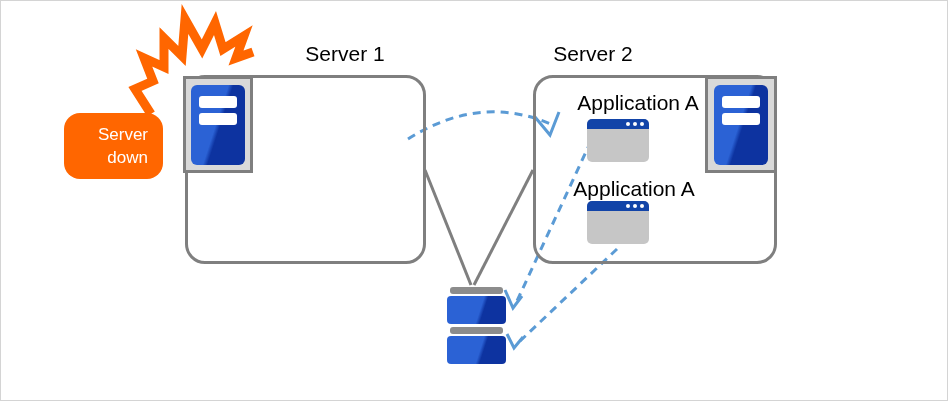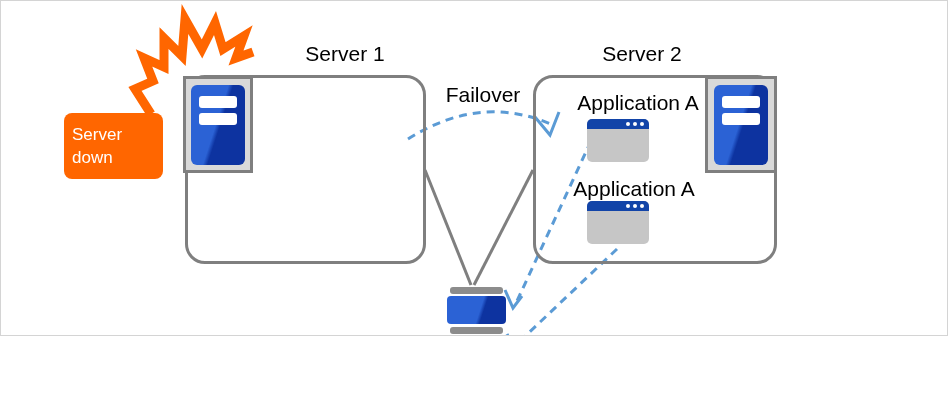--- a/index.html
+++ b/index.html
@@ -12,21 +12,21 @@
     --icon-bg:#d9d9d9;
     --blue-light:#2b62d5;
     --blue-dark:#0d33a0;
     --titlebar-blue:#1244a8;
     --window-gray:#c6c6c6;
     --disk-bar-gray:#8c8c8c;
     --label-text:#000000;
   }
   html,body{margin:0;padding:0;background:#fff;}
   .stage{
-    position:relative;width:948px;height:336px;box-sizing:border-box;
+    position:relative;width:948px;height:401px;box-sizing:border-box;
     background:var(--canvas-bg);border:1px solid var(--frame-gray);
     font-family:"Liberation Sans",sans-serif;color:var(--label-text);
     overflow:hidden;
   }
   svg.connectors{position:absolute;left:0;top:0;width:948px;height:401px;}
 
   .label{position:absolute;font-size:21px;line-height:1;white-space:nowrap;transform:translateX(-50%);}
 
   .server-box{
     position:absolute;box-sizing:border-box;border:3px solid var(--line-gray);
@@ -45,23 +45,23 @@
     position:absolute;left:50%;top:50%;transform:translate(-50%,-50%);
     width:54px;height:80px;border-radius:6px;
     background:linear-gradient(108deg,var(--blue-light) 47%,var(--blue-dark) 53%);
   }
   .tower .slot{position:absolute;left:8px;width:38px;height:12px;border-radius:3px;background:#fff;}
   .tower .slot.s1{top:11px;}
   .tower .slot.s2{top:28px;}
 
   .callout{
     position:absolute;left:63px;top:112px;width:99px;height:66px;box-sizing:border-box;
-    background:var(--accent-orange);border-radius:8px;color:var(--callout-text);
+    background:var(--accent-orange);border-radius:16px;color:var(--callout-text);
     font-size:17px;line-height:23px;display:flex;align-items:center;justify-content:center;
-    text-align:left;padding:0 8px;
+    text-align:right;padding:0 15px;
   }
 
   .app-window{
     position:absolute;width:62px;height:43px;border-radius:5px;overflow:hidden;
     background:var(--window-gray);
   }
   .app-window .titlebar{
     height:10px;background:var(--titlebar-blue);
     display:flex;align-items:center;justify-content:flex-end;gap:3px;padding-right:5px;
   }
@@ -101,22 +101,21 @@
     <path class="stroke-blue" d="M 504 289 L 512 307 L 521 295"></path>
 
     <path class="stroke-blue dashed" d="M 616 248 L 517 342"></path>
     <path class="stroke-blue" d="M 506 333 L 513 347 L 522 336"></path>
   </svg>
 
   <div class="server-box" id="server1-box"></div>
   <div class="server-box" id="server2-box"></div>
 
   <div class="label" style="left:344px;top:42px;">Server 1</div>
-  <div class="label" style="left:641px;top:42px;">Server 2</div>
-  <div class="label" style="left:482px;top:83px;">Failover</div>
+  <div class="label" style="left:592px;top:42px;">Server 2</div>
   <div class="label" style="left:637px;top:91px;">Application A</div>
   <div class="label" style="left:633px;top:177px;">Application A</div>
 
   <div class="server-icon" id="server1-icon">
     <div class="tower">
       <div class="slot s1"></div>
       <div class="slot s2"></div>
     </div>
   </div>
   <div class="server-icon" id="server2-icon">

